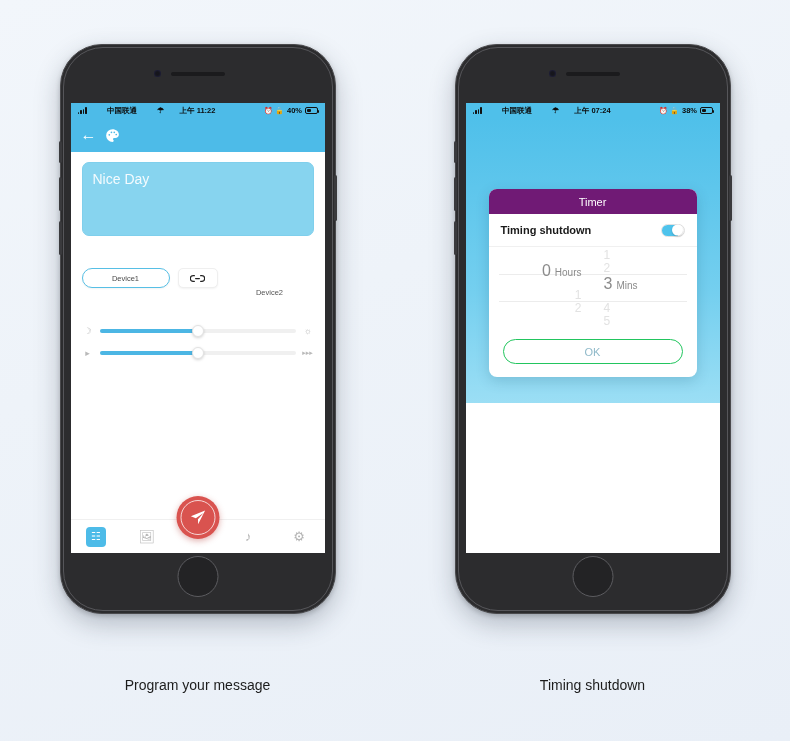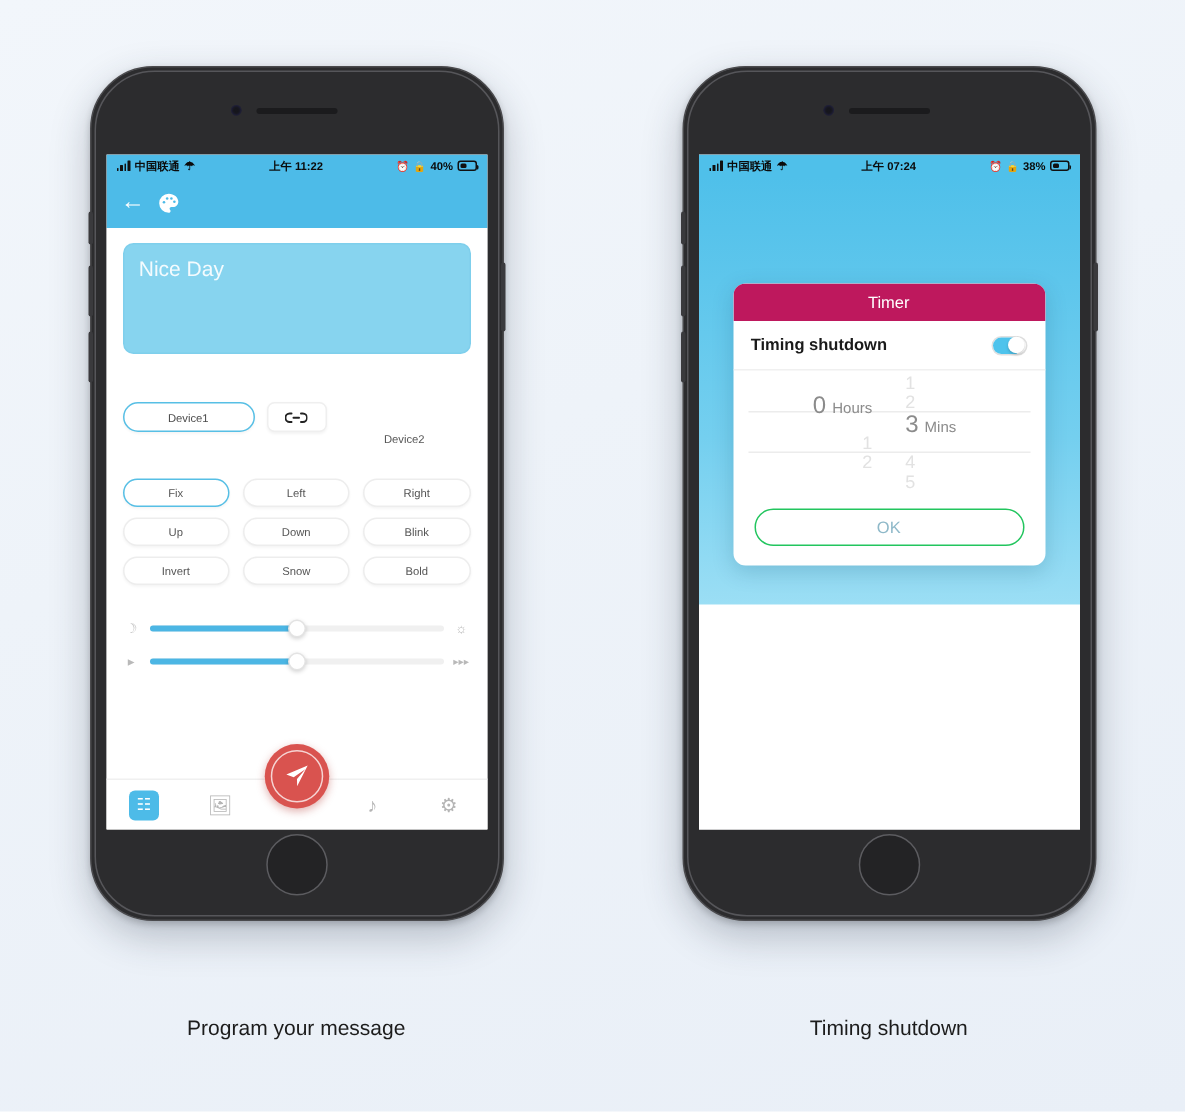--- a/index.html
+++ b/index.html
@@ -54,21 +54,21 @@
     position:absolute; left:10px; right:10px; top:58px; height:450px;
     background:#ffffff; overflow:hidden;
   }
 
   
   .statusbar {
     height:15px; display:flex; align-items:center;
     padding:0 7px; font-size:7.5px; color:#0b0b0b; font-weight:bold;
     position:relative;
   }
-  .sb-left { display:flex; align-items:center; gap:3px; }
+  .sb-left { display:flex; align-items:center; gap:20px; }
   .sb-center { position:absolute; left:0; right:0; text-align:center; font-size:7.5px; font-weight:bold; }
   .sb-right { margin-left:auto; display:flex; align-items:center; gap:2.5px; position:relative; z-index:2;}
   .sig { display:flex; align-items:flex-end; gap:1px; height:7px; }
   .sig i { width:1.6px; background:#111; display:block; border-radius:.4px; }
   .sig i:nth-child(1){height:2.5px}.sig i:nth-child(2){height:4px}
   .sig i:nth-child(3){height:5.5px}.sig i:nth-child(4){height:7px}
   .wifi { font-size:8px; line-height:1; }
   .batt { width:13px; height:7px; border:1px solid #111; border-radius:2px; position:relative; }
   .batt::after{content:"";position:absolute;right:-2.5px;top:2px;width:1.5px;height:3px;background:#111;border-radius:0 1px 1px 0;}
   .batt i{position:absolute;left:1px;top:1px;bottom:1px;background:#111;border-radius:1px;display:block;}
@@ -158,21 +158,21 @@
   .wave {
     position:absolute; left:0; right:0; bottom:0; height:210px;
   }
   .dialog {
     position:absolute; left:50%; transform:translateX(-50%);
     top:86px; width:208px; background:#fff;
     border-radius:8px; overflow:hidden;
     box-shadow:0 4px 14px rgba(0,60,90,.18);
   }
   .dlg-head {
-    height:25px; background:#be185d; color:#fff;
+    height:25px; background:#701a75; color:#fff;
     display:flex; align-items:center; justify-content:center; font-size:11px;
   }
   .dlg-row {
     height:33px; display:flex; align-items:center; justify-content:space-between;
     padding:0 12px; border-bottom:1px solid #f0f0f0;
   }
   .dlg-row span { font-size:11px; font-weight:bold; color:#1a1a1a; }
   .toggle {
     width:24px; height:13px; border-radius:7px; background:#e9e9e9;
     position:relative; border:1px solid #e0e0e0;
@@ -274,31 +274,20 @@
           <div class="device-row">
             <div class="pill sel">Device1</div>
             <div class="link-chip">
               <svg width="15" height="11" viewBox="0 0 24 16">
                 <path d="M9 8h6M7 3.5H5a4.5 4.5 0 0 0 0 9h2M17 3.5h2a4.5 4.5 0 0 1 0 9h-2" stroke="#222" stroke-width="2" fill="none" stroke-linecap="round"></path>
               </svg>
             </div>
             <div class="pill plain">Device2</div>
           </div>
 
-          <div class="fx-grid">
-            <div class="fx active">Fix</div>
-            <div class="fx">Left</div>
-            <div class="fx">Right</div>
-            <div class="fx">Up</div>
-            <div class="fx">Down</div>
-            <div class="fx">Blink</div>
-            <div class="fx">Invert</div>
-            <div class="fx">Snow</div>
-            <div class="fx">Bold</div>
-          </div>
 
           <div class="sliders">
             <div class="slider-row">
               <div class="sl-icon">☽</div>
               <div class="track">
                 <div class="fill" style="width:50%"></div>
                 <div class="knob" style="left:50%"></div>
               </div>
               <div class="sl-icon">☼</div>
             </div>

